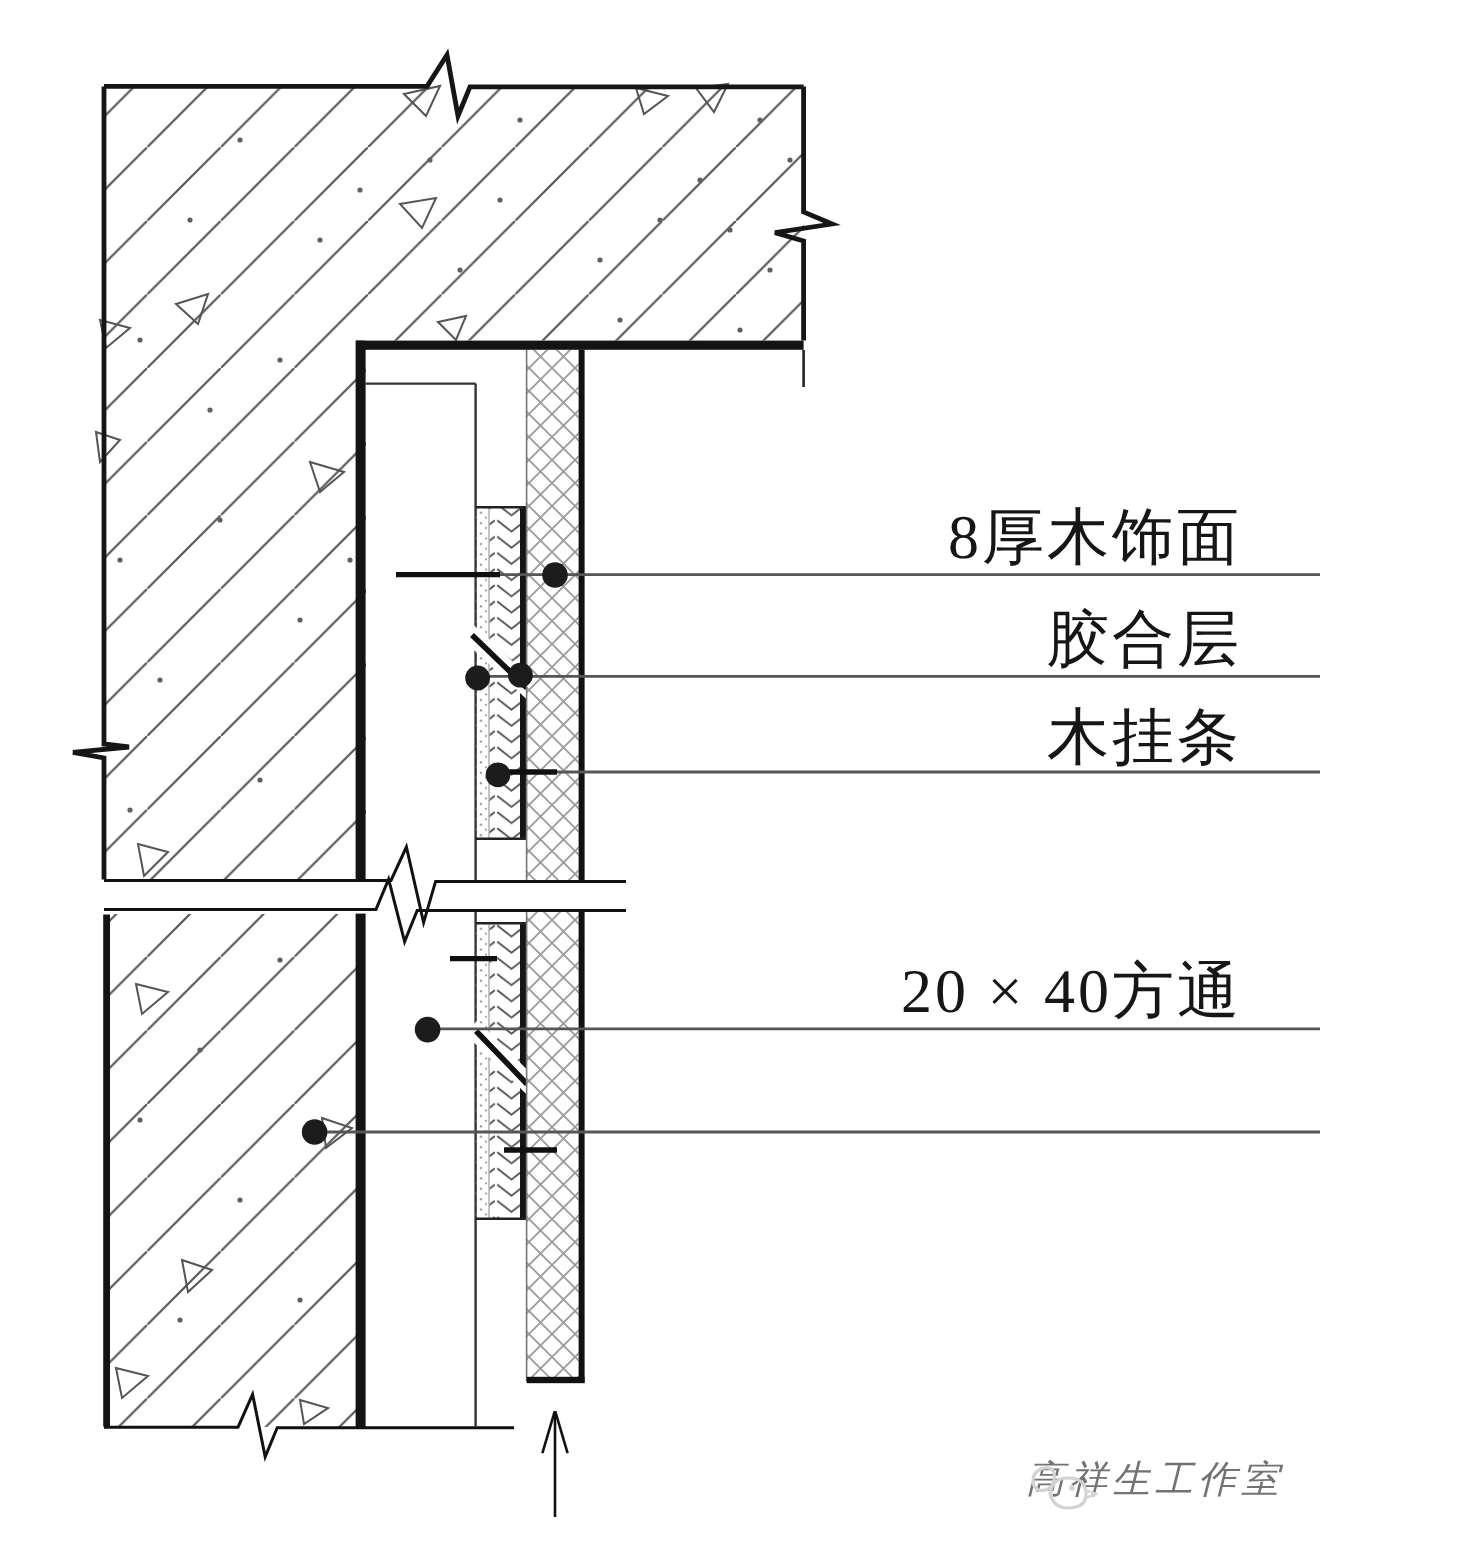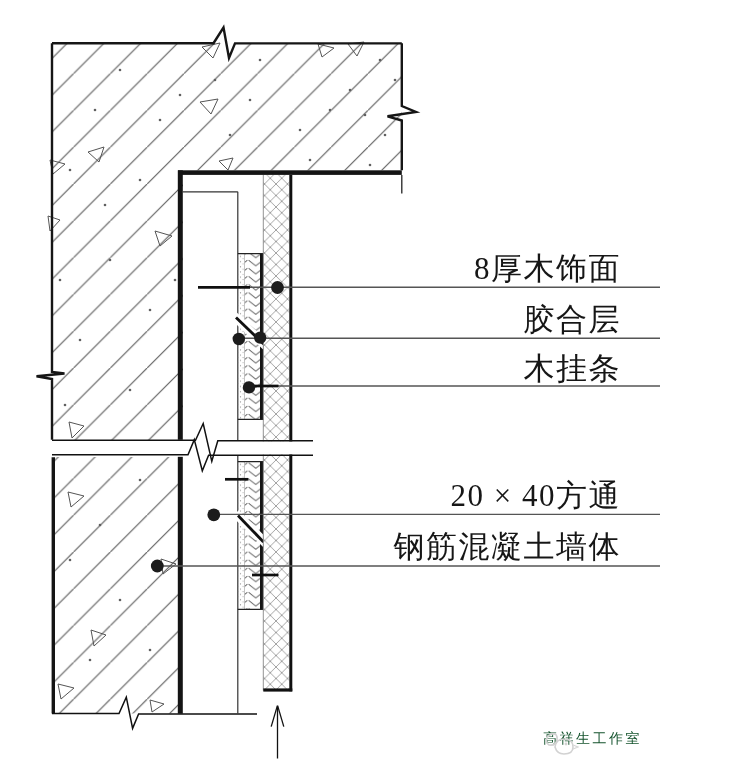--- a/index.html
+++ b/index.html
@@ -7,22 +7,22 @@
          font-family:"Liberation Sans",sans-serif;}
   .stage svg{position:absolute;left:0;top:0;}
   .callout{position:absolute;right:39px;color:#161616;font-size:31px;line-height:33px;
            letter-spacing:1.5px;white-space:nowrap;font-family:"Liberation Serif","Liberation Sans",serif;}
   .co-veneer{top:252px;}
   .co-glue{top:303px;}
   .co-batten{top:352px;}
   .co-tube{top:479px;}
   .co-wall{top:530px;}
   .watermark{position:absolute;top:731px;right:18px;display:flex;align-items:center;gap:5px;
-             color:#14532d;font-size:14px;letter-spacing:2.5px;line-height:1;
-             text-shadow:1px 1px 0 #ffffff;}
+             color:#737373;font-size:19px;letter-spacing:2.5px;line-height:1;
+             text-shadow:1px 1px 0 #ffffff;font-style:italic;}
   .wm-logo{width:36px;height:28px;flex:0 0 auto;}
 </style>
 </head>
 <body>
 
 <div class="stage">
 
 <svg width="731" height="780" viewBox="0 0 731 780">
   <defs>
     <pattern id="conc" width="36.8" height="36.8" patternUnits="userSpaceOnUse">
@@ -193,21 +193,20 @@
     <circle cx="249" cy="387.4" r="6.2"></circle>
     <circle cx="213.8" cy="514.8" r="6.4"></circle>
     <circle cx="157.3" cy="566" r="6.4"></circle>
   </g>
 </svg>
 
 <div class="callout co-veneer">8厚木饰面</div>
 <div class="callout co-batten">木挂条</div>
 <div class="callout co-glue">胶合层</div>
 <div class="callout co-tube">20 × 40方通</div>
-<div class="callout co-wall">钢筋混凝土墙体</div>
 
 <div class="watermark">
   <svg class="wm-logo" viewBox="0 0 36 28">
     <path d="M4,12 Q2,5 9,3 Q15,2 14,9 Q13,15 6,14 Z" fill="none" stroke="#d2d2d2" stroke-width="1.6"></path>
     <path d="M12,16 Q13,8 21,8 Q30,8 30,16 Q30,23 21,23 Q14,23 12,16 Z" fill="none" stroke="#d2d2d2" stroke-width="1.6"></path>
     <circle cx="23" cy="13" r="1.4" fill="#d2d2d2"></circle>
     <path d="M30,14 L35,16 L30,18" fill="none" stroke="#d6d6d6" stroke-width="1.3"></path>
   </svg>
   <span>高祥生工作室</span>
 </div>

